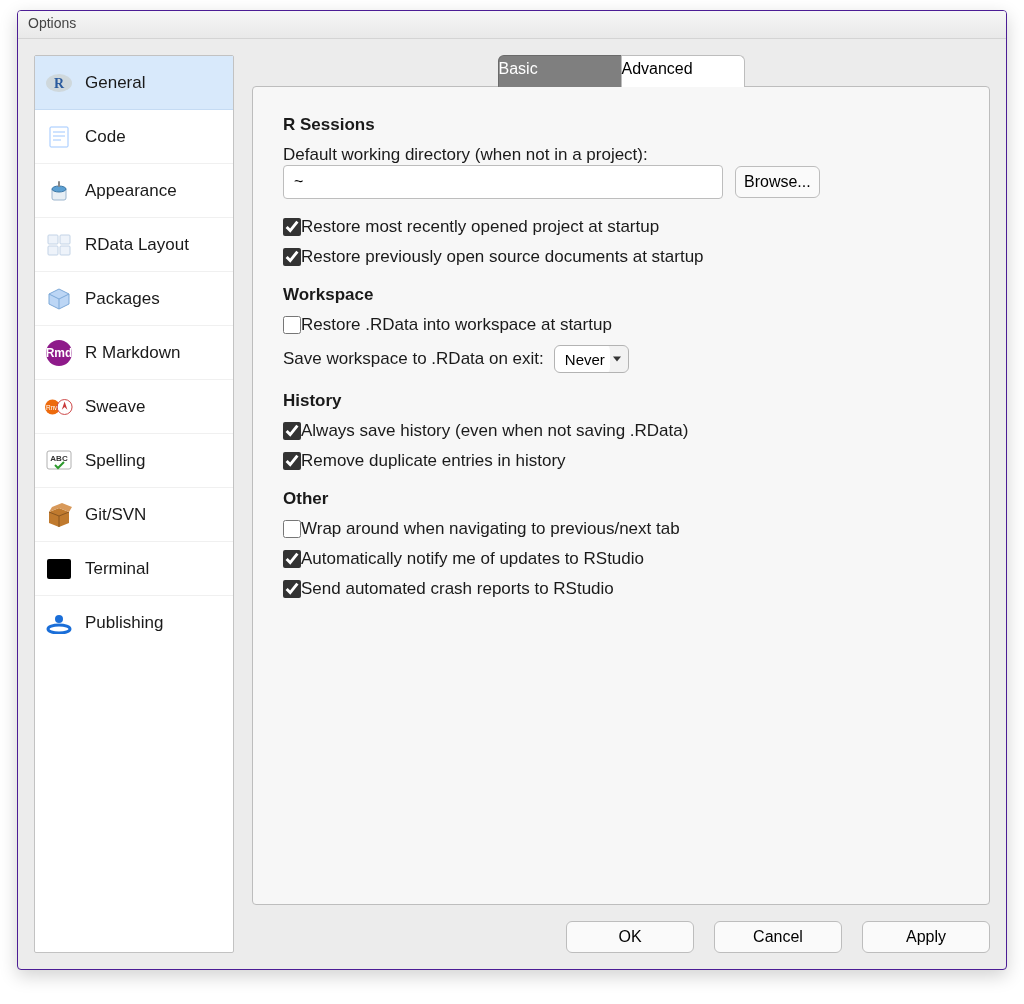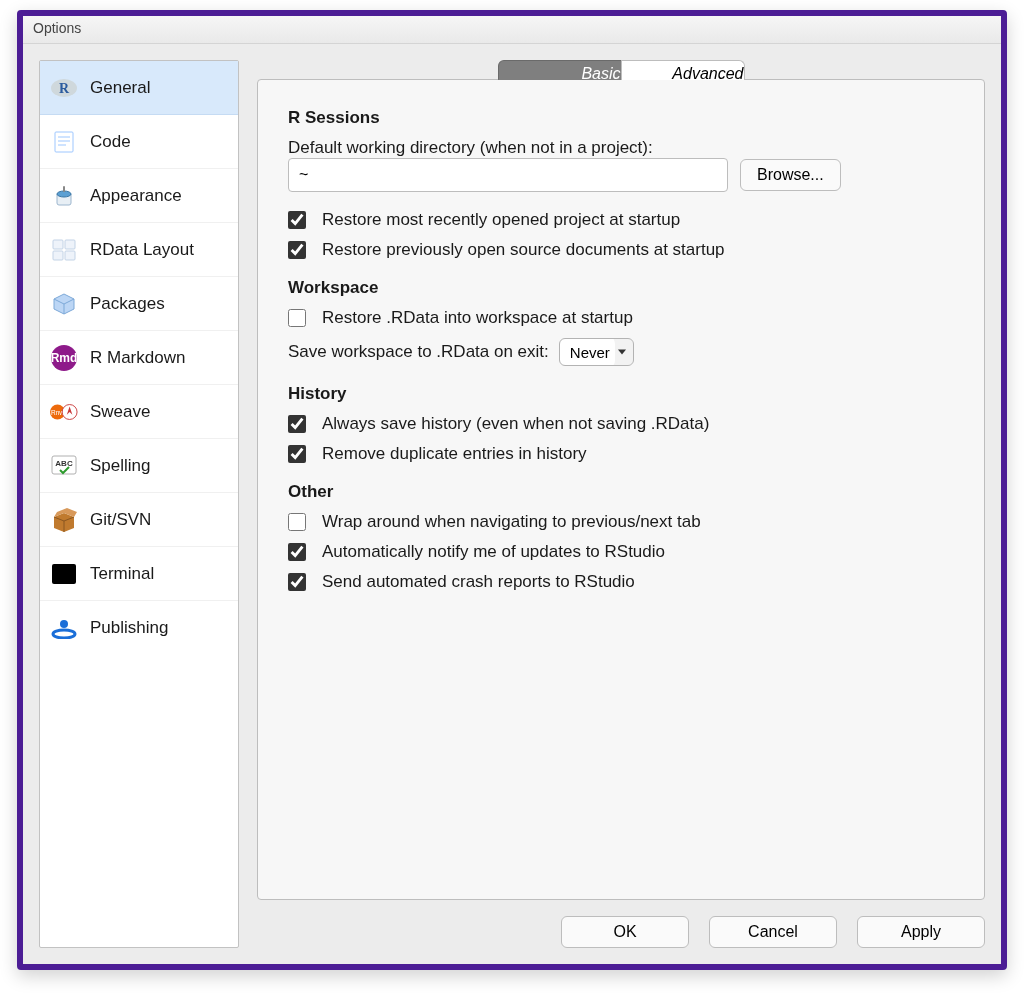--- a/index.html
+++ b/index.html
@@ -7,21 +7,21 @@
     font-family: "Lucida Grande", "Helvetica Neue", Helvetica, Arial, sans-serif;
     font-size: 16px;
     color: #1a1a1a;
     background: #fff;
     width: 1024px; height: 1004px;
     padding: 10px;
   }
   .window {
     width: 990px; height: 960px;
     background: #ececec;
-    border: 6px solid #4c1d95;
+    border: 1px solid #4c1d95;
     border-radius: 4px;
     box-shadow: 0 6px 18px rgba(0,0,0,0.18);
     display: flex; flex-direction: column;
     overflow: hidden;
     margin: 0 auto;
   }
   .titlebar {
     height: 28px;
     padding: 4px 10px;
     font-size: 14px;
@@ -68,25 +68,24 @@
     display: flex; flex-direction: column;
     position: relative;
   }
   .tabs {
     align-self: center;
     display: flex;
     position: relative;
     z-index: 2;
   }
   .tab {
-    width: 124px; height: 20px;
-    text-align: right; line-height: 26px;
+    width: 124px; height: 32px;
+    text-align: left; line-height: 26px;
     font-size: 16px;
     cursor: pointer;
-    font-style: italic;
   }
   .tab.active {
     background: #7f7f7f; color: #fff;
     border: 1px solid #6a6a6a;
     border-bottom: 1px solid #7f7f7f;
     border-top-left-radius: 6px;
   }
   .tab.inactive {
     background: #fff; color: #000;
     border: 1px solid #bdbdbd;
@@ -118,27 +117,27 @@
     border-radius: 4px;
     background: #fff;
     padding: 2px 10px;
     font-size: 16px;
   }
   .btn {
     background: #fafafa;
     border: 1px solid #bdbdbd;
     border-radius: 6px;
     height: 32px;
-    padding: 0 16px;
+    padding: 0 8px;
     font-size: 16px;
     cursor: pointer;
   }
 
   .check-row {
-    display: flex; align-items: center; gap: 16px;
+    display: flex; align-items: center; gap: 0;
     margin: 10px 0;
   }
   .chk {
     width: 18px; height: 18px;
     accent-color: #333;
     cursor: pointer;
   }
   .inline-row { display: flex; align-items: center; gap: 10px; margin: 4px 0 0 0; }
   .select {
     height: 28px;

